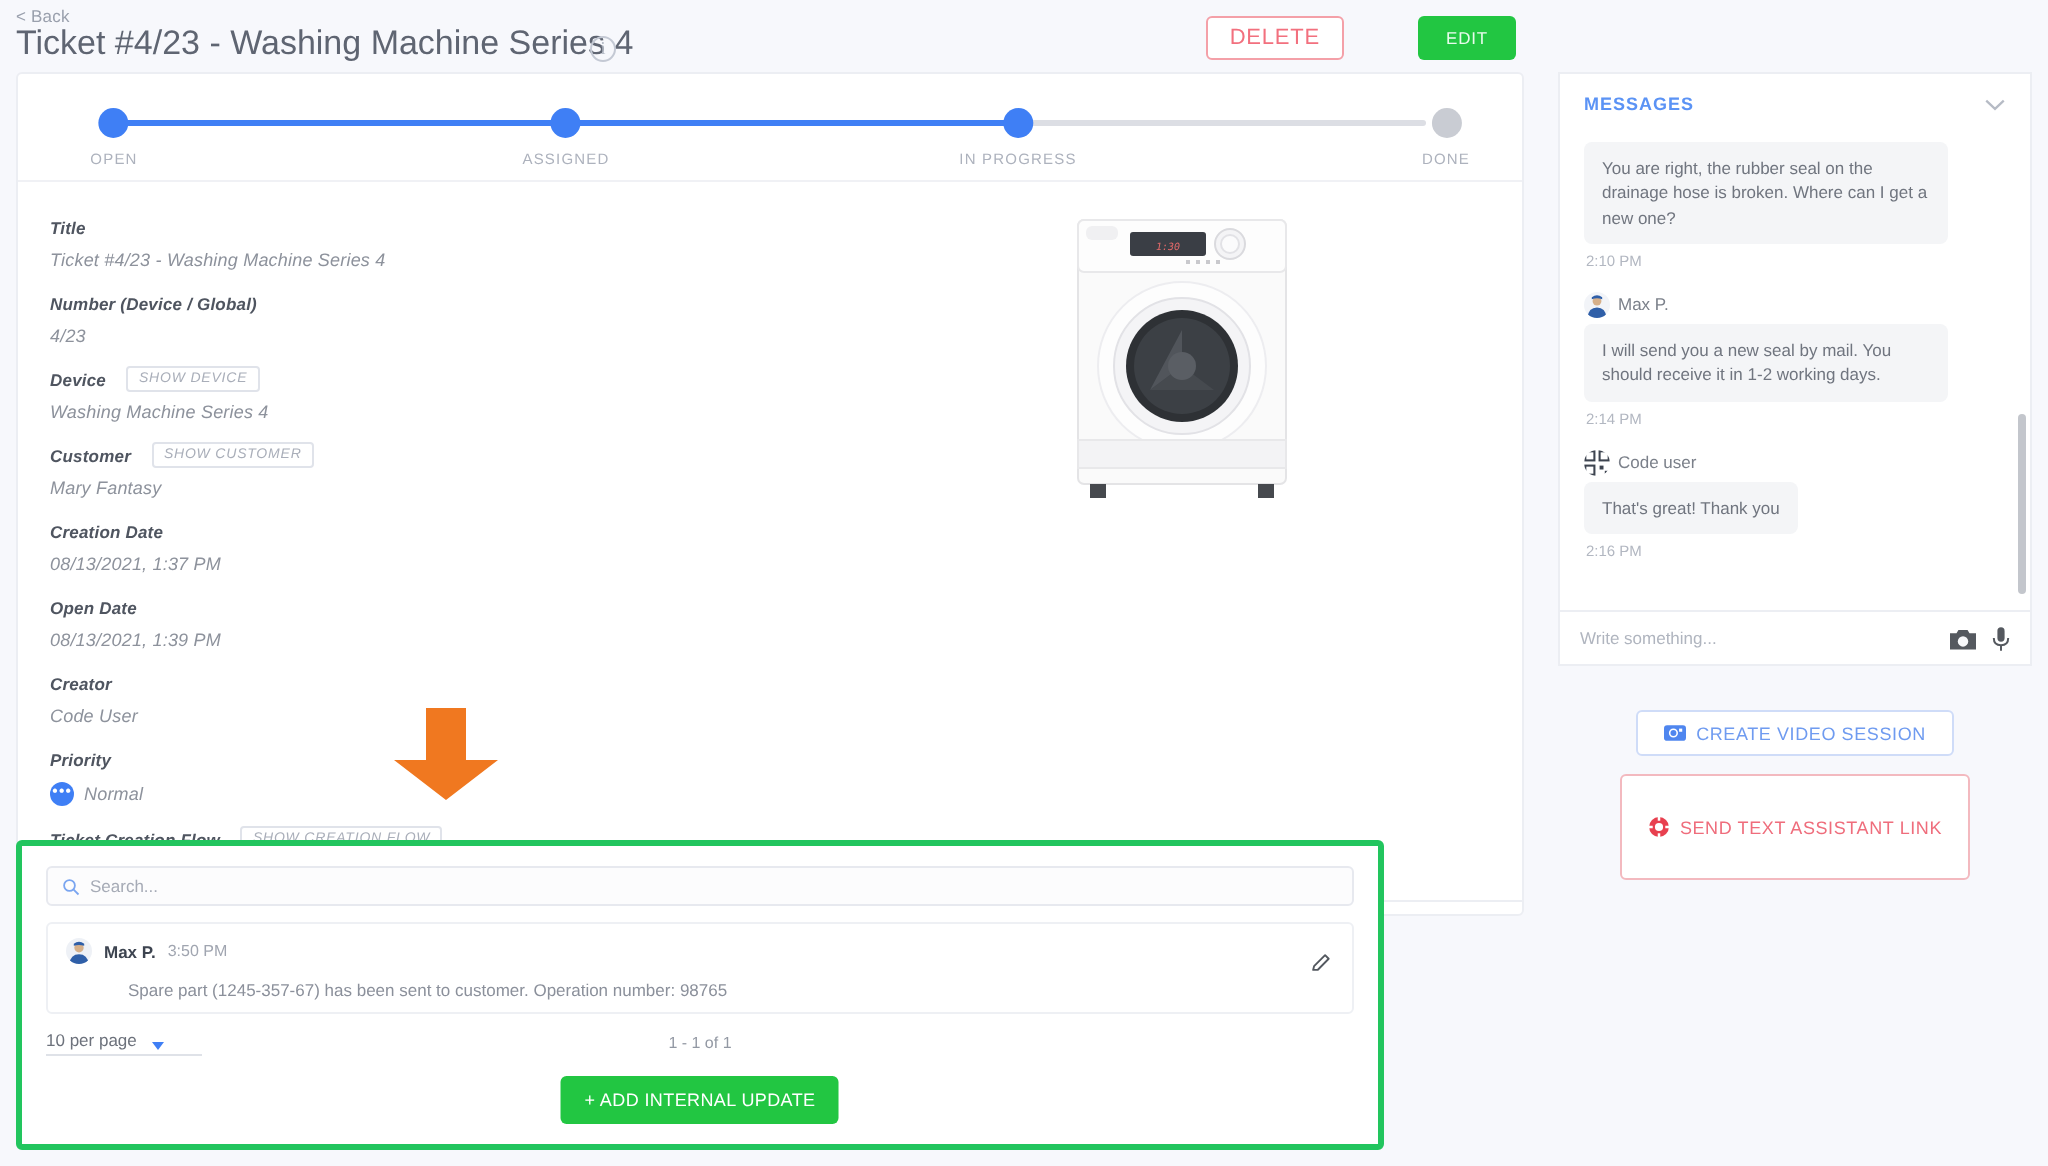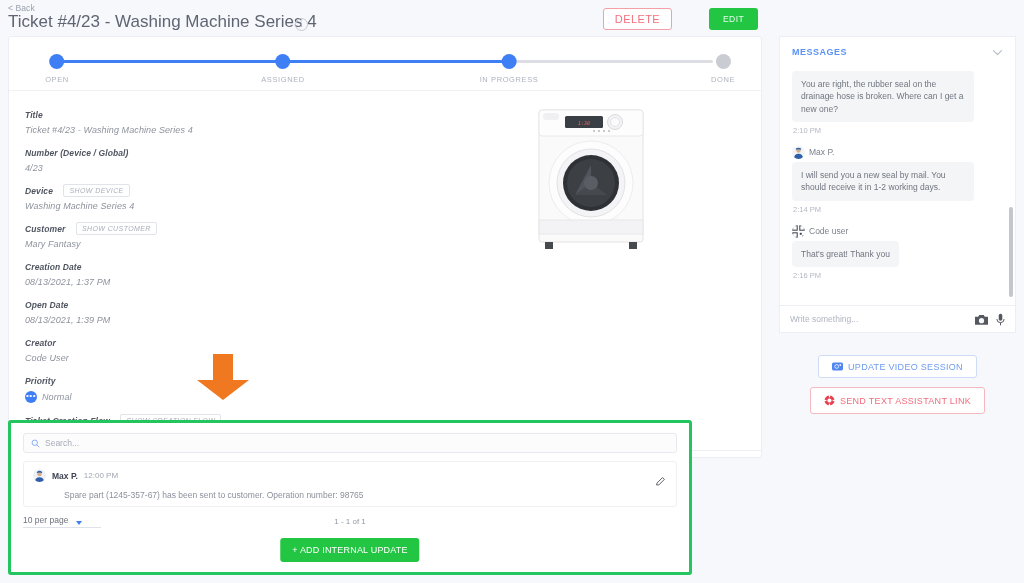--- a/index.html
+++ b/index.html
@@ -175,21 +175,21 @@
   .msg-input-ph { flex: 1; font-size: 8.5px; color: #b0b5bf; }
   .side-actions { margin-top: 22px; display: flex; flex-direction: column; align-items: center; gap: 9px; }
   .btn-video {
     border: 1px solid #cfdcf8; color: #6f9bf0; background: #fff;
     font-size: 9px; padding: 5px 13px; border-radius: 3px; letter-spacing: .3px;
     display: flex; align-items: center; gap: 5px; cursor: pointer;
     font-family: "Liberation Sans", sans-serif;
   }
   .btn-assist {
     border: 1px solid #f3b9bf; color: #ef6d7c; background: #fff;
-    font-size: 9px; padding: 7px 13px; border-radius: 3px; letter-spacing: .3px;
+    font-size: 9px; padding: 20px 13px; border-radius: 3px; letter-spacing: .3px;
     display: flex; align-items: center; gap: 5px; cursor: pointer;
     font-family: "Liberation Sans", sans-serif;
     text-align: center;
   }
   .avatar-sm { width: 13px; height: 13px; border-radius: 50%; overflow: hidden; flex: none; }
 </style>
 </head>
 <body>
 
 <div class="app">
@@ -320,21 +320,21 @@
 
       <div class="update-row">
         <div class="update-head">
           <svg class="avatar-sm" width="20" height="20" viewBox="0 0 20 20">
             <rect width="20" height="20" fill="#eef1f6"></rect>
             <circle cx="10" cy="7.5" r="3.6" fill="#d6b08a"></circle>
             <path d="M6 4.5 Q10 1.2 14 4.5 L14 6 Q10 4.6 6 6 Z" fill="#2f5fa8"></path>
             <path d="M2.5 20 Q3.5 12.5 10 12.5 Q16.5 12.5 17.5 20 Z" fill="#2f5fa8"></path>
           </svg>
           <span class="upd-name">Max P.</span>
-          <span class="upd-time">12:00 PM</span>
+          <span class="upd-time">3:50 PM</span>
         </div>
         <div class="upd-text">Spare part (1245-357-67) has been sent to customer. Operation number: 98765</div>
         <svg class="pencil" width="11" height="11" viewBox="0 0 14 14">
           <path d="M2 11.4 L2.6 9 L9.6 2 L11.9 4.3 L5 11.3 Z" fill="none" stroke="#53585f" stroke-width="1.2" stroke-linejoin="round"></path>
         </svg>
       </div>
 
       <div class="pager">
         <div class="per-page">
           <span>10 per page</span>
@@ -412,21 +412,21 @@
       </svg>
     </div>
 
     <div class="side-actions">
       <button class="btn-video">
         <svg width="11" height="11" viewBox="0 0 14 14">
           <rect x="0" y="2" width="14" height="10" rx="2" fill="#4f86ef"></rect>
           <circle cx="6" cy="7" r="2.4" fill="none" stroke="#fff" stroke-width="1"></circle>
           <rect x="9.6" y="4.2" width="2" height="2" fill="#fff"></rect>
         </svg>
-        <span>UPDATE VIDEO SESSION</span>
+        <span>CREATE VIDEO SESSION</span>
       </button>
       <button class="btn-assist">
         <svg width="11" height="11" viewBox="0 0 14 14">
           <circle cx="7" cy="7" r="6.3" fill="#e8404f"></circle>
           <circle cx="7" cy="7" r="2.6" fill="#fff"></circle>
           <rect x="6.2" y="0" width="1.6" height="3" fill="#fff"></rect>
           <rect x="6.2" y="11" width="1.6" height="3" fill="#fff"></rect>
           <rect x="0" y="6.2" width="3" height="1.6" fill="#fff"></rect>
           <rect x="11" y="6.2" width="3" height="1.6" fill="#fff"></rect>
         </svg>

